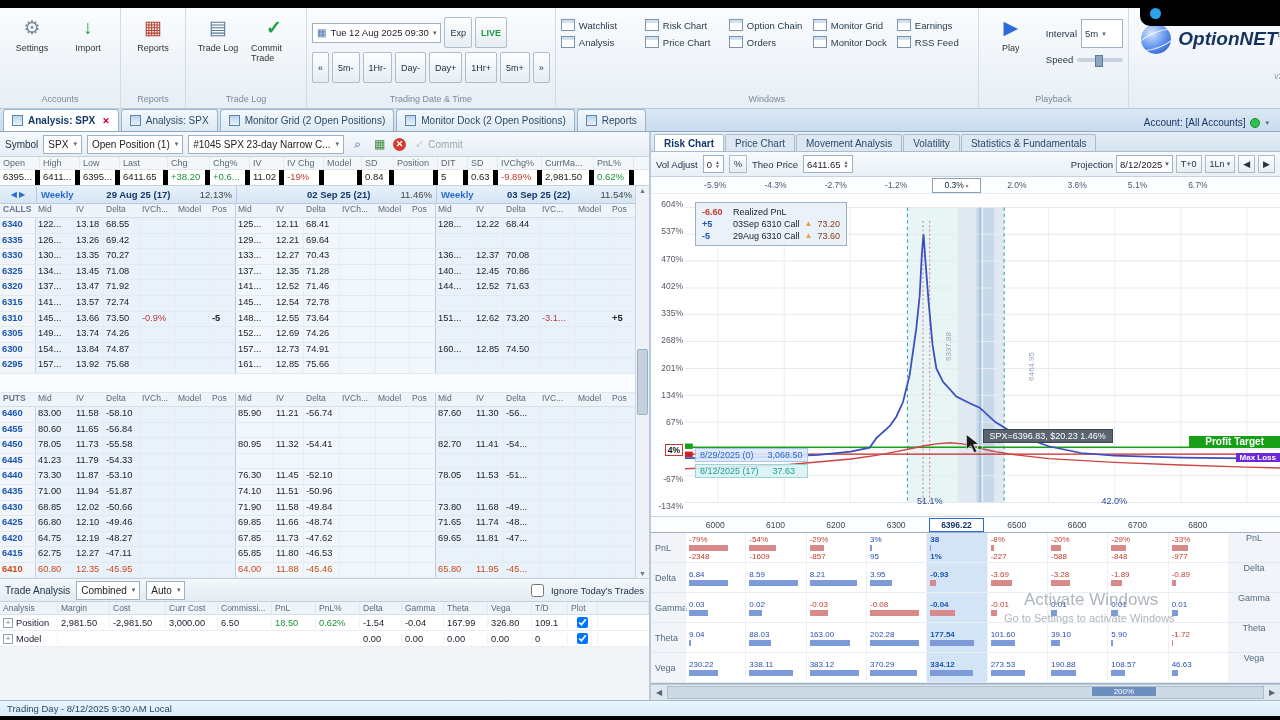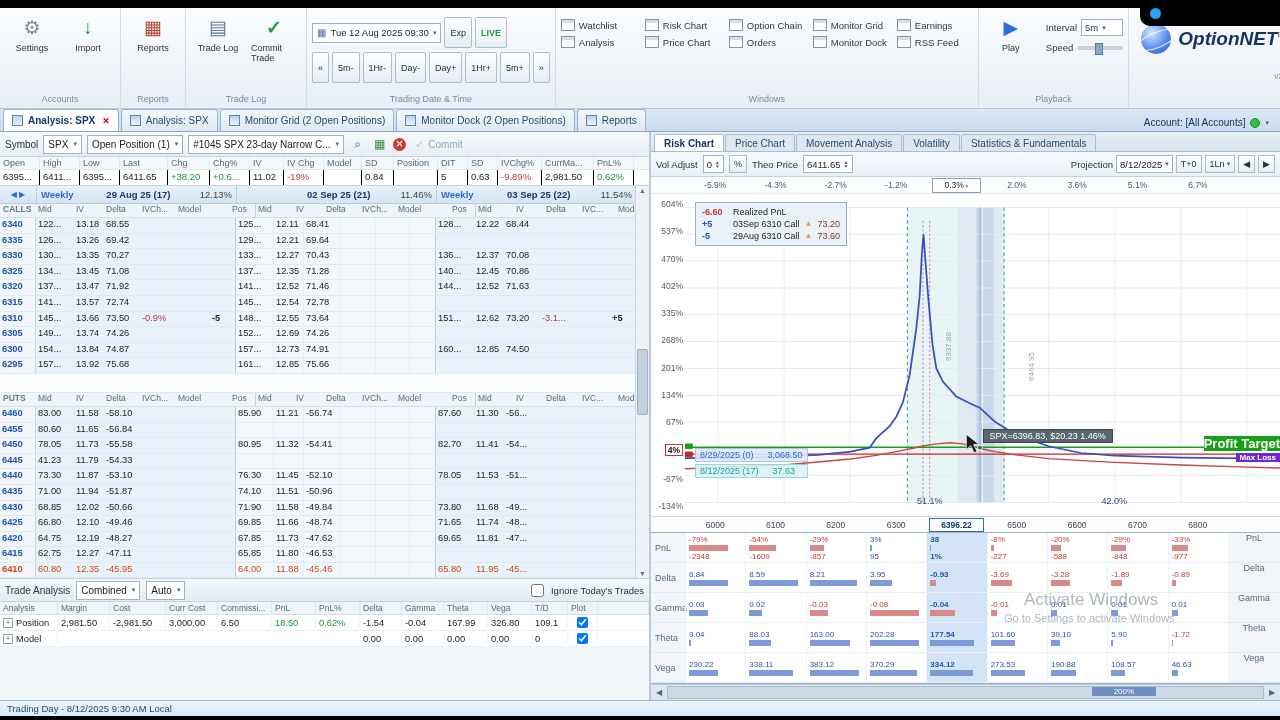--- a/index.html
+++ b/index.html
@@ -24,21 +24,21 @@
   .calglyph{color:#4a6fae;font-size:10px;}
   .smallbtn{border:1px solid #aebdcb;background:linear-gradient(#fdfefe,#e6edf3);font-size:9px;padding:6px 5px;height:17px;display:flex;align-items:center;color:#234;border-radius:2px;}
   .live{color:#1e9e3e;font-weight:bold;}
   .caret{font-size:7px;color:#567;}
   .win-rows{display:flex;flex-direction:column;gap:5px;padding-top:9px;}
   .win-row{display:flex;gap:8px;}
   .win-item{display:flex;align-items:flex-end;gap:4px;font-size:9.5px;color:#2a3a4a;width:76px;}
   .win-ico{width:12px;height:10px;border:1px solid #7d94ab;background:linear-gradient(#cfe0ef 0 3px,#fff 3px);flex:0 0 12px;}
   .pb-right{display:flex;flex-direction:column;gap:6px;padding-top:9px;font-size:9.5px;color:#2a3a4a;}
   .pb-row{display:flex;align-items:center;gap:4px;}
-  .selbox{display:flex;align-items:center;gap:4px;background:#fff;border:1px solid #9fb2c4;font-size:9.5px;padding:0 3px;height:15px;min-width:34px;}
+  .selbox{display:flex;align-items:center;gap:4px;background:#fff;border:1px solid #9fb2c4;font-size:9.5px;padding:6px 3px;height:15px;min-width:34px;}
   .slider{width:46px;height:4px;background:#c6d2dd;border-radius:2px;position:relative;}
   .slider::after{content:"";position:absolute;left:18px;top:-3px;width:6px;height:10px;background:#8aa5c0;border:1px solid #5a7a9a;}
   .logo-area{margin-left:auto;display:flex;flex-direction:column;align-items:flex-end;padding:16px 12px 0;border-right:none;}
   .logo-row{display:flex;align-items:center;gap:7px;}
   .atom{width:30px;height:30px;border-radius:50%;background:radial-gradient(circle at 35% 30%,#d6e8ff,#5b8ded 55%,#1d4fb8);position:relative;flex:0 0 30px;}
   .atom::after{content:"";position:absolute;left:-6px;top:8px;width:42px;height:14px;border:1.5px solid rgba(250,250,255,.85);border-radius:50%;transform:rotate(-22deg);}
   .logo-text{display:flex;flex-direction:row;align-items:flex-start;}
   .logo-name{font-size:19px;font-weight:bold;font-style:italic;color:#16325e;line-height:18px;}
   .logo-sub{font-size:8px;letter-spacing:5px;color:#5a6b7d;}
   .version{font-size:8.5px;color:#8a97a5;margin-top:17px;}
@@ -65,21 +65,21 @@
   .ltb-ico{width:17px;height:17px;display:flex;align-items:center;justify-content:center;font-size:12px;color:#4a6fae;}
   .redx{color:#fff;background:#d23b2f;border-radius:50%;width:13px;height:13px;font-size:9px;line-height:13px;text-align:center;font-weight:bold;}
   .commit{color:#9aa7b4;display:flex;gap:4px;align-items:center;font-size:10px;margin-left:4px;}
   .commit .cico{color:#b8c4cf;font-size:11px;}
 
   
   .quote-h,.quote-v{display:grid;grid-template-columns:40px 40px 40px 48px 42px 40px 34px 40px 38px 32px 44px 30px 30px 44px 52px 40px;}
   .quote-h{background:#f3f7fa;border-bottom:1px solid #e0e7ee;}
   .quote-v{border-bottom:1px solid #c6d2dd;}
   .qh{font-size:9px;color:#5a6a7a;border-right:1px solid #e3e9ef;padding:1px 3px;white-space:nowrap;overflow:hidden;}
-  .qv{font-size:9.5px;color:#222;padding:1px 3px;border-right:1px solid #000000;height:13px;white-space:nowrap;overflow:hidden;}
+  .qv{font-size:9.5px;color:#222;padding:1px 3px;border-right:5px solid #000000;height:13px;white-space:nowrap;overflow:hidden;}
   .qv[data-variant="g"]{color:#169436;}
   .qv[data-variant="r"]{color:#c33b2f;}
 
   
   .chain{position:relative;padding-right:13px;flex:0 0 auto;}
   .vscroll{position:absolute;top:0;right:0;bottom:0;width:13px;background:#eef1f5;border-left:1px solid #cdd6df;display:flex;flex-direction:column;align-items:center;justify-content:space-between;font-size:7px;color:#678;padding:1px 0;}
   .vthumb{width:9px;height:64px;background:#c3d0dd;border:1px solid #9fb0c0;border-radius:2px;}
   .exp-row{display:flex;height:17px;background:linear-gradient(#e8f1fa,#d5e5f3);border-bottom:1px solid #b9cbdc;}
   .exp-nav{width:36px;flex:0 0 36px;display:flex;align-items:center;justify-content:center;gap:2px;font-size:8px;color:#2a6bd4;}
   .exp-host{display:contents;}
@@ -89,21 +89,21 @@
   .exp-iv{color:#444;}
   .colhdr{display:flex;height:13px;background:#eef4f9;border-bottom:1px solid #d5dfe8;}
   .chc0{width:36px;flex:0 0 36px;font-size:8.5px;color:#66788a;font-weight:bold;padding-left:3px;box-sizing:border-box;}
   .chost{display:contents;}
   .chc{font-size:8.5px;color:#5a6a7a;box-sizing:border-box;padding-left:2px;white-space:nowrap;overflow:hidden;}
   .chost .chc:nth-child(6n+1){width:38px;flex:0 0 38px;}
   .chost .chc:nth-child(6n+2){width:30px;flex:0 0 30px;}
   .chost .chc:nth-child(6n+3){width:36px;flex:0 0 36px;}
   .chost .chc:nth-child(6n+4){width:36px;flex:0 0 36px;}
   .chost .chc:nth-child(6n+5){width:34px;flex:0 0 34px;}
-  .chost .chc:nth-child(6n){width:26px;flex:0 0 26px;border-right:1px solid #c2cfdc;margin-left:20px;}
+  .chost .chc:nth-child(6n){width:26px;flex:0 0 26px;border-right:1px solid #c2cfdc;}
   .orow{display:flex;height:14.6px;align-items:stretch;border-bottom:1px solid #e2eaf1;}
   .orow>div{font-size:9.3px;color:#223;padding:1px 2px 0;border-right:1px solid #e7edf3;white-space:nowrap;overflow:hidden;box-sizing:border-box;}
   .orow .strike{width:36px;flex:0 0 36px;color:#1a56b0;font-weight:bold;background:#f2f6fa;border-right:1px solid #c9d6e2;}
   .orow>div:nth-child(6n+2){width:38px;flex:0 0 38px;}
   .orow>div:nth-child(6n+3){width:30px;flex:0 0 30px;}
   .orow>div:nth-child(6n+4){width:36px;flex:0 0 36px;}
   .orow>div:nth-child(6n+5){width:36px;flex:0 0 36px;color:#b33c3c;}
   .orow>div:nth-child(6n+6){width:34px;flex:0 0 34px;}
   .orow>div:nth-child(6n+7){width:26px;flex:0 0 26px;border-right:1px solid #b9cbdc;font-weight:bold;}
   .orow>div:nth-child(n+2):nth-child(-n+7){background:#e9f1fa;}
@@ -165,21 +165,21 @@
   .tooltip{position:absolute;left:50%;top:73%;background:#5a6570;color:#fff;font-size:9px;padding:1px 6px;border:1px solid #3a454f;white-space:nowrap;z-index:3;}
   .ann{position:absolute;left:10px;bottom:38px;font-size:9px;display:flex;flex-direction:column;gap:2px;z-index:3;}
   .annr{display:flex;gap:14px;padding:0 4px;border:1px solid #aac6ea;background:rgba(219,233,251,.9);color:#2a6bd4;line-height:12px;}
   .annr.t2{border-color:#9ad4d4;background:rgba(216,242,242,.88);color:#1d9e9e;}
   .prob1,.prob2{position:absolute;bottom:10px;font-size:9px;color:#2a4b8d;z-index:3;}
   .prob1{left:39%;}
   .prob2{left:70%;}
   .sdlab{position:absolute;font-size:8px;color:#98a6c0;transform:rotate(-90deg);transform-origin:left top;z-index:2;white-space:nowrap;}
   .sd1{left:43.5%;top:52%;}
   .sd2{left:57.5%;top:58%;}
-  .ptlab{position:absolute;right:0;top:calc(78.6% - 11px);background:#17a017;color:#fff;font-size:13px;padding:0 0;font-weight:bold;z-index:3;}
+  .ptlab{position:absolute;right:0;top:calc(78.6% - 11px);background:#17a017;color:#fff;font-size:10px;padding:0 16px;font-weight:bold;z-index:3;}
   .mllab{position:absolute;right:0;top:calc(80.8% - 1px);background:#6d28d9;color:#fff;font-size:8px;padding:0 4px;font-weight:bold;z-index:3;text-align:center;}
 
   .xrow{display:grid;grid-template-columns:34px repeat(9,1fr) 52px;height:15px;flex:0 0 15px;align-items:center;border-top:1px solid #cdd6df;background:#fbfdff;}
   .xhost{display:contents;}
   .xlab{font-size:8.5px;color:#445;text-align:center;white-space:nowrap;}
   .xlab[data-variant="box"]{border:1px solid #2a6bd4;background:#fff;color:#13386b;font-weight:bold;margin:0 3px;height:12px;line-height:12px;}
 
   .greeks{height:150px;flex:0 0 150px;display:grid;grid-template-columns:34px repeat(9,1fr) 52px;grid-auto-rows:30px;border-top:1px solid #9fb2c4;border-bottom:1px solid #9fb2c4;background:#fff;}
   .g-lab{font-size:9px;color:#556b80;display:flex;align-items:center;padding:0 4px;background:#f1f5f9;border-bottom:1px solid #e3e9ef;}
   .g-cell{border-left:1px solid #eef2f6;border-bottom:1px solid #e9eef3;padding:1px 3px;display:flex;flex-direction:column;justify-content:center;gap:1px;overflow:hidden;}

